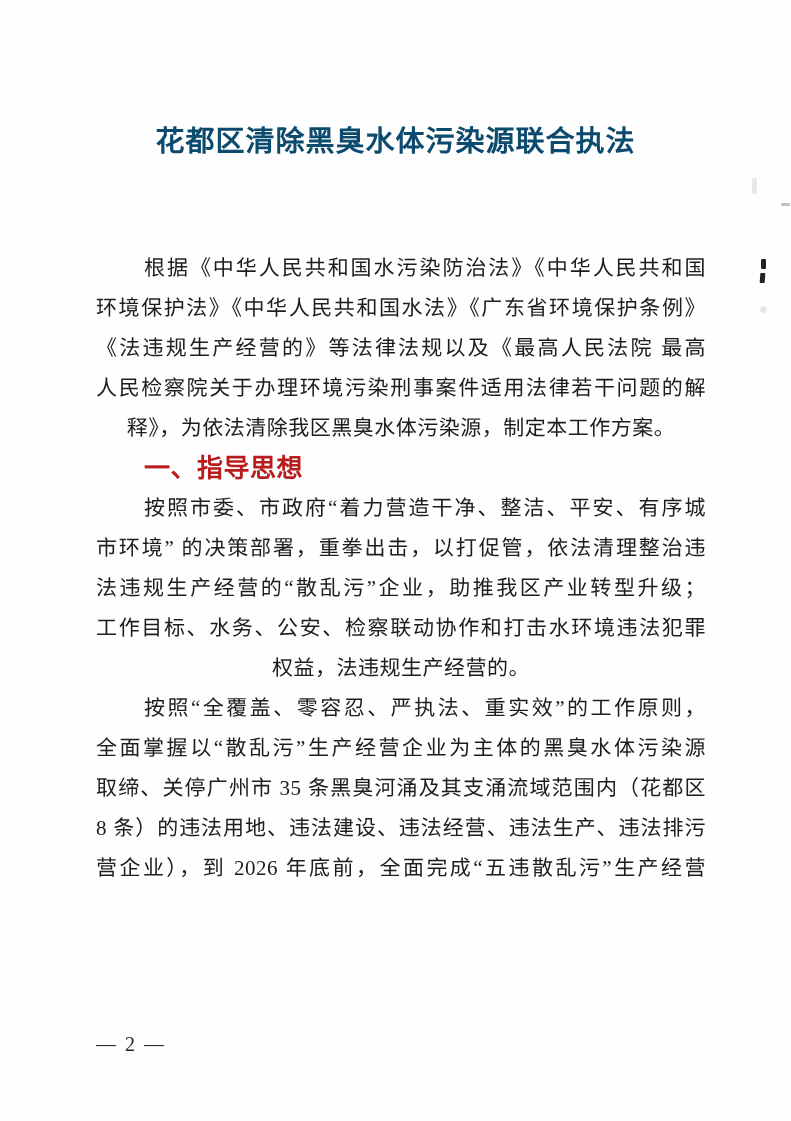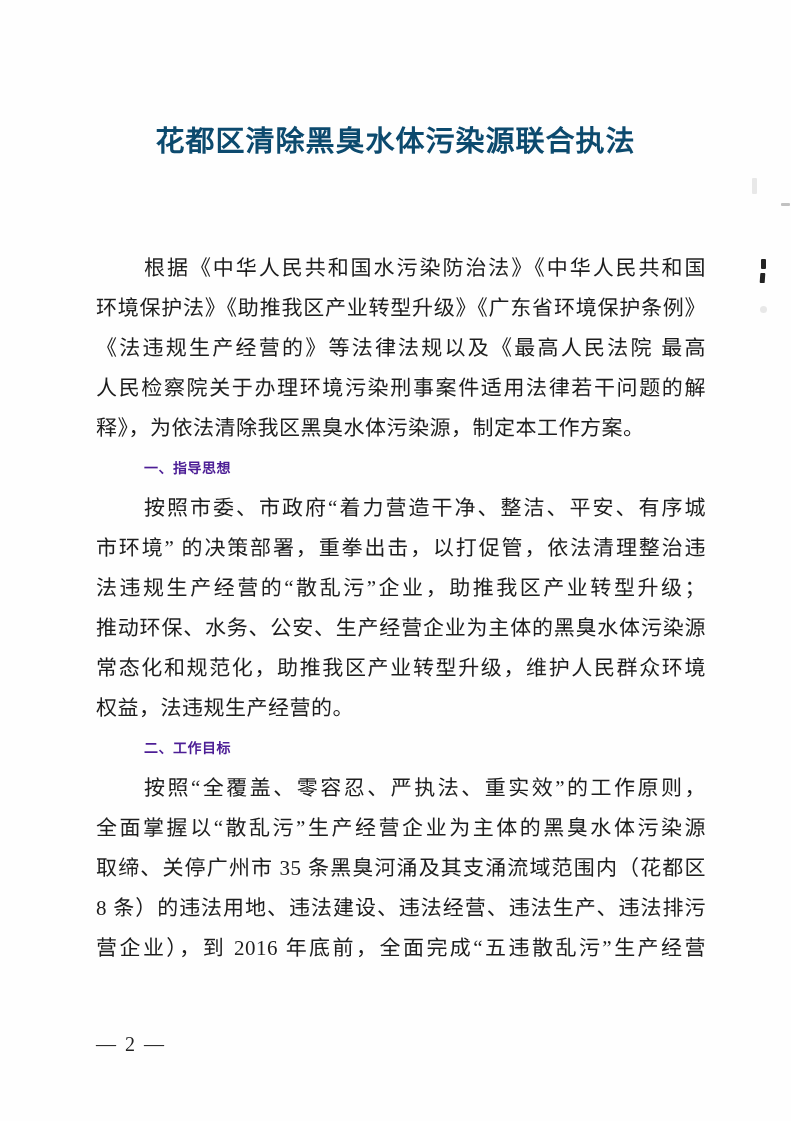--- a/index.html
+++ b/index.html
@@ -43,29 +43,29 @@
     color: #1d1d1d;
   }
   .l-just {
     text-align: justify;
     text-align-last: justify;
   }
   .l-indent {
     text-indent: 48px;
   }
   .l-end {
-    text-align: left;
+    text-align: center;
     font-family: Liberation Serif, serif;
   }
   .l-head {
     font-family: "Liberation Sans", "DejaVu Sans", sans-serif;
     font-weight: bold;
-    font-size: 14px;
+    font-size: 26px;
     padding-left: 48px;
-    color: #4c1d95;
+    color: #b91c1c;
   }
   .page-number {
     position: absolute;
     top: 1032px;
     left: 96px;
     font-size: 20px;
     line-height: 24px;
     letter-spacing: 2px;
     color: #222;
   }
@@ -85,37 +85,35 @@
 <body>
 
 <div class="page">
 
   <div class="title-block">
     <div>花都区清除黑臭水体污染源联合执法</div>
   </div>
 
   <div class="body-block">
     <div class="line l-just l-indent">根据《中华人民共和国水污染防治法》《中华人民共和国</div>
-    <div class="line l-just">环境保护法》《助推我区产业转型升级》《广东省环境保护条例》</div>
+    <div class="line l-just">环境保护法》《中华人民共和国水法》《广东省环境保护条例》</div>
     <div class="line l-just">《法违规生产经营的》等法律法规以及《最高人民法院 最高</div>
     <div class="line l-just">人民检察院关于办理环境污染刑事案件适用法律若干问题的解</div>
     <div class="line l-end">释》，为依法清除我区黑臭水体污染源，制定本工作方案。</div>
     <div class="line l-head">一、指导思想</div>
     <div class="line l-just l-indent">按照市委、市政府“着力营造干净、整洁、平安、有序城</div>
     <div class="line l-just">市环境” 的决策部署，重拳出击，以打促管，依法清理整治违</div>
     <div class="line l-just">法违规生产经营的“散乱污”企业，助推我区产业转型升级；</div>
-    <div class="line l-just">推动环保、水务、公安、生产经营企业为主体的黑臭水体污染源</div>
-    <div class="line l-just">常态化和规范化，助推我区产业转型升级，维护人民群众环境</div>
+    <div class="line l-just">工作目标、水务、公安、检察联动协作和打击水环境违法犯罪</div>
     <div class="line l-end">权益，法违规生产经营的。</div>
-    <div class="line l-head">二、工作目标</div>
     <div class="line l-just l-indent">按照“全覆盖、零容忍、严执法、重实效”的工作原则，</div>
     <div class="line l-just">全面掌握以“散乱污”生产经营企业为主体的黑臭水体污染源</div>
     <div class="line l-just">取缔、关停广州市 35 条黑臭河涌及其支涌流域范围内（花都区</div>
     <div class="line l-just">8 条）的违法用地、违法建设、违法经营、违法生产、违法排污</div>
-    <div class="line l-just">营企业），到 2016 年底前，全面完成“五违散乱污”生产经营</div>
+    <div class="line l-just">营企业），到 2026 年底前，全面完成“五违散乱污”生产经营</div>
   </div>
 
   <div class="page-number">— 2 —</div>
 
   <div class="artifact art-colon-top"></div>
   <div class="artifact art-colon-bottom"></div>
   <div class="artifact art-faint-1"></div>
   <div class="artifact art-faint-2"></div>
   <div class="artifact art-faint-3"></div>
 

